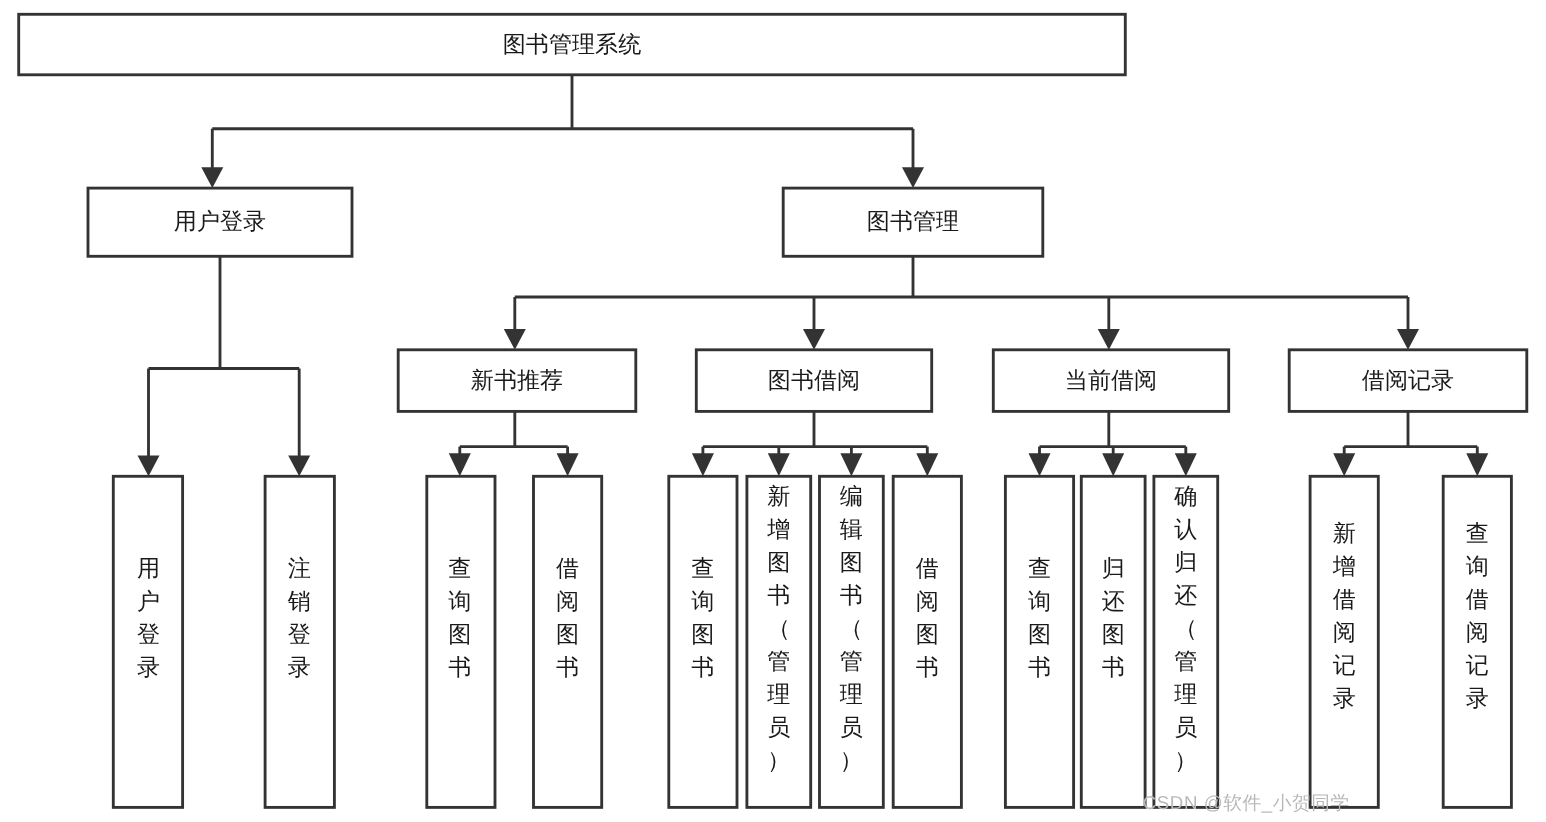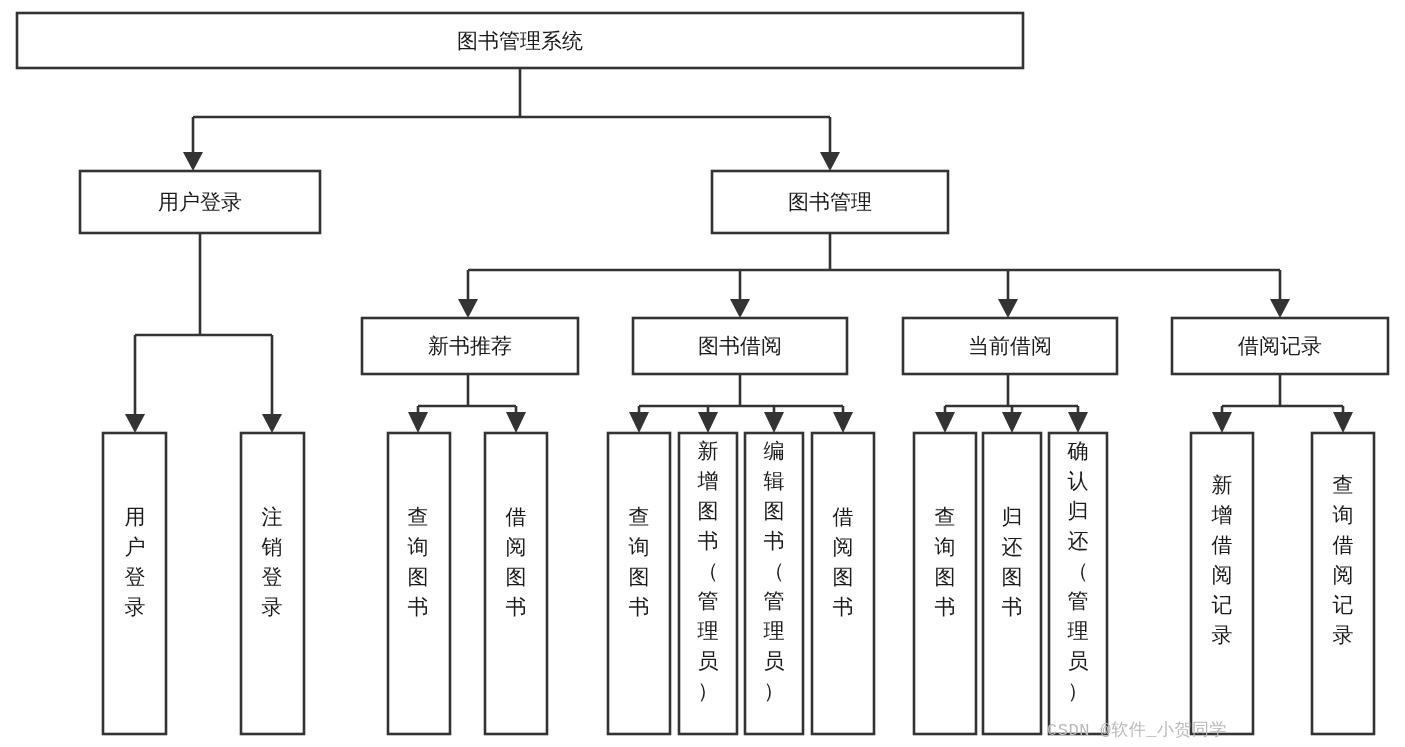--- a/index.html
+++ b/index.html
@@ -51,21 +51,21 @@
   .node-label-vertical {
     font-family: "Liberation Sans", "DejaVu Sans", sans-serif;
     font-size: 21px;
     fill: #1a1a1a;
     text-anchor: middle;
   }
   .watermark {
     position: absolute;
     right: 14px;
     bottom: 6px;
-    font-family: Liberation Mono, monospace;
+    font-family: Liberation Sans, sans-serif;
     font-size: 17px;
     color: #b8b8b8;
     white-space: nowrap;
     letter-spacing: 0.5px;
   }
 </style>
 </head>
 <body>
 
 <div id="diagram-root">

